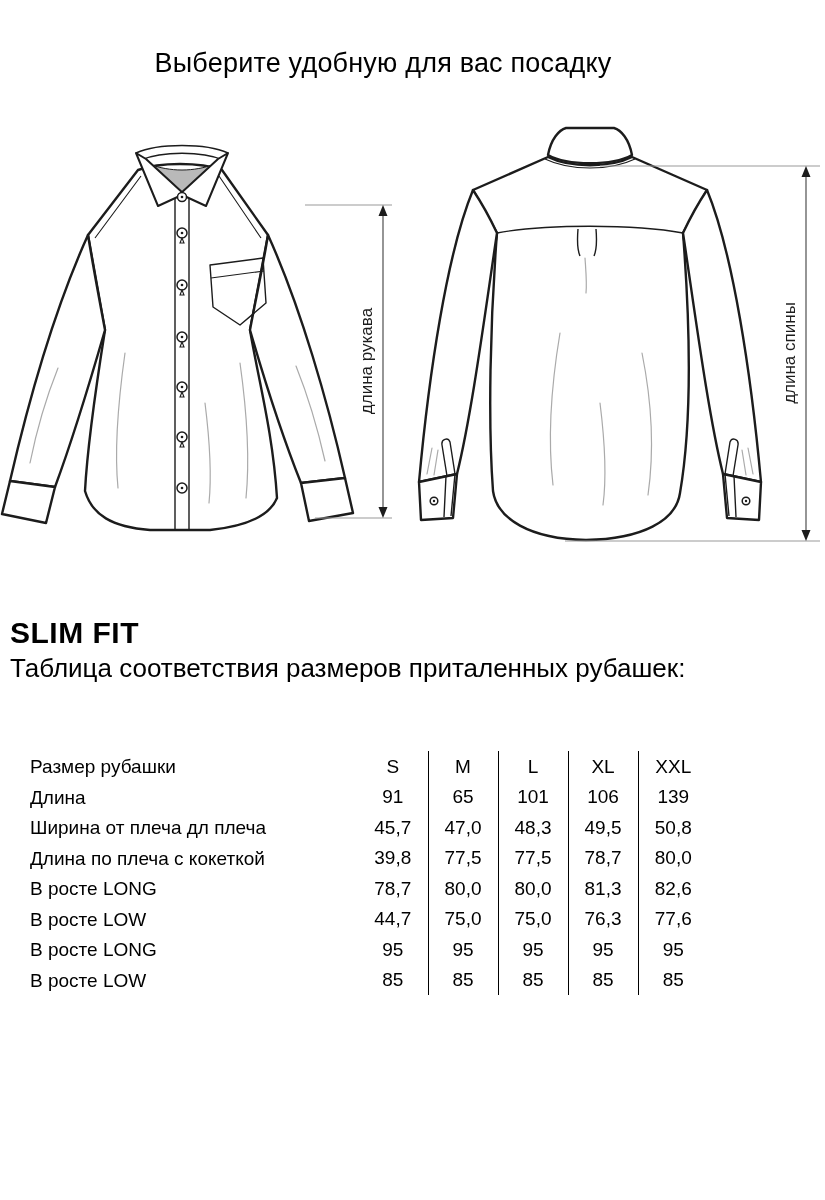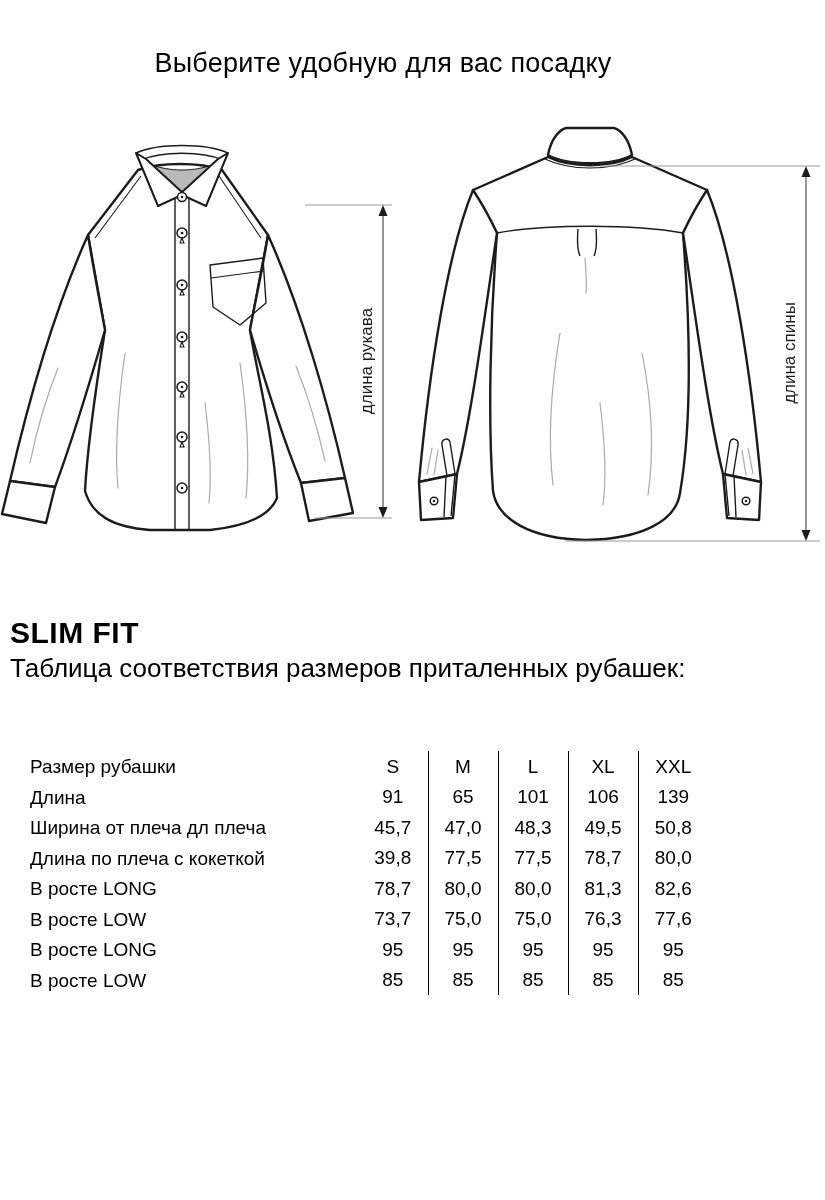--- a/index.html
+++ b/index.html
@@ -237,21 +237,21 @@
           <tr>
             <td class="label-cell"><span class="label-text">В росте LONG</span></td>
             <td class="value-cell">78,7</td>
             <td class="value-cell">80,0</td>
             <td class="value-cell">80,0</td>
             <td class="value-cell">81,3</td>
             <td class="value-cell">82,6</td>
           </tr>
           <tr>
             <td class="label-cell"><span class="label-text">В росте LOW</span></td>
-            <td class="value-cell">73,7</td>
+            <td class="value-cell">44,7</td>
             <td class="value-cell">75,0</td>
             <td class="value-cell">75,0</td>
             <td class="value-cell">76,3</td>
             <td class="value-cell">77,6</td>
           </tr>
           <tr>
             <td class="label-cell"><span class="label-text">В росте LONG</span></td>
             <td class="value-cell">95</td>
             <td class="value-cell">95</td>
             <td class="value-cell">95</td>

